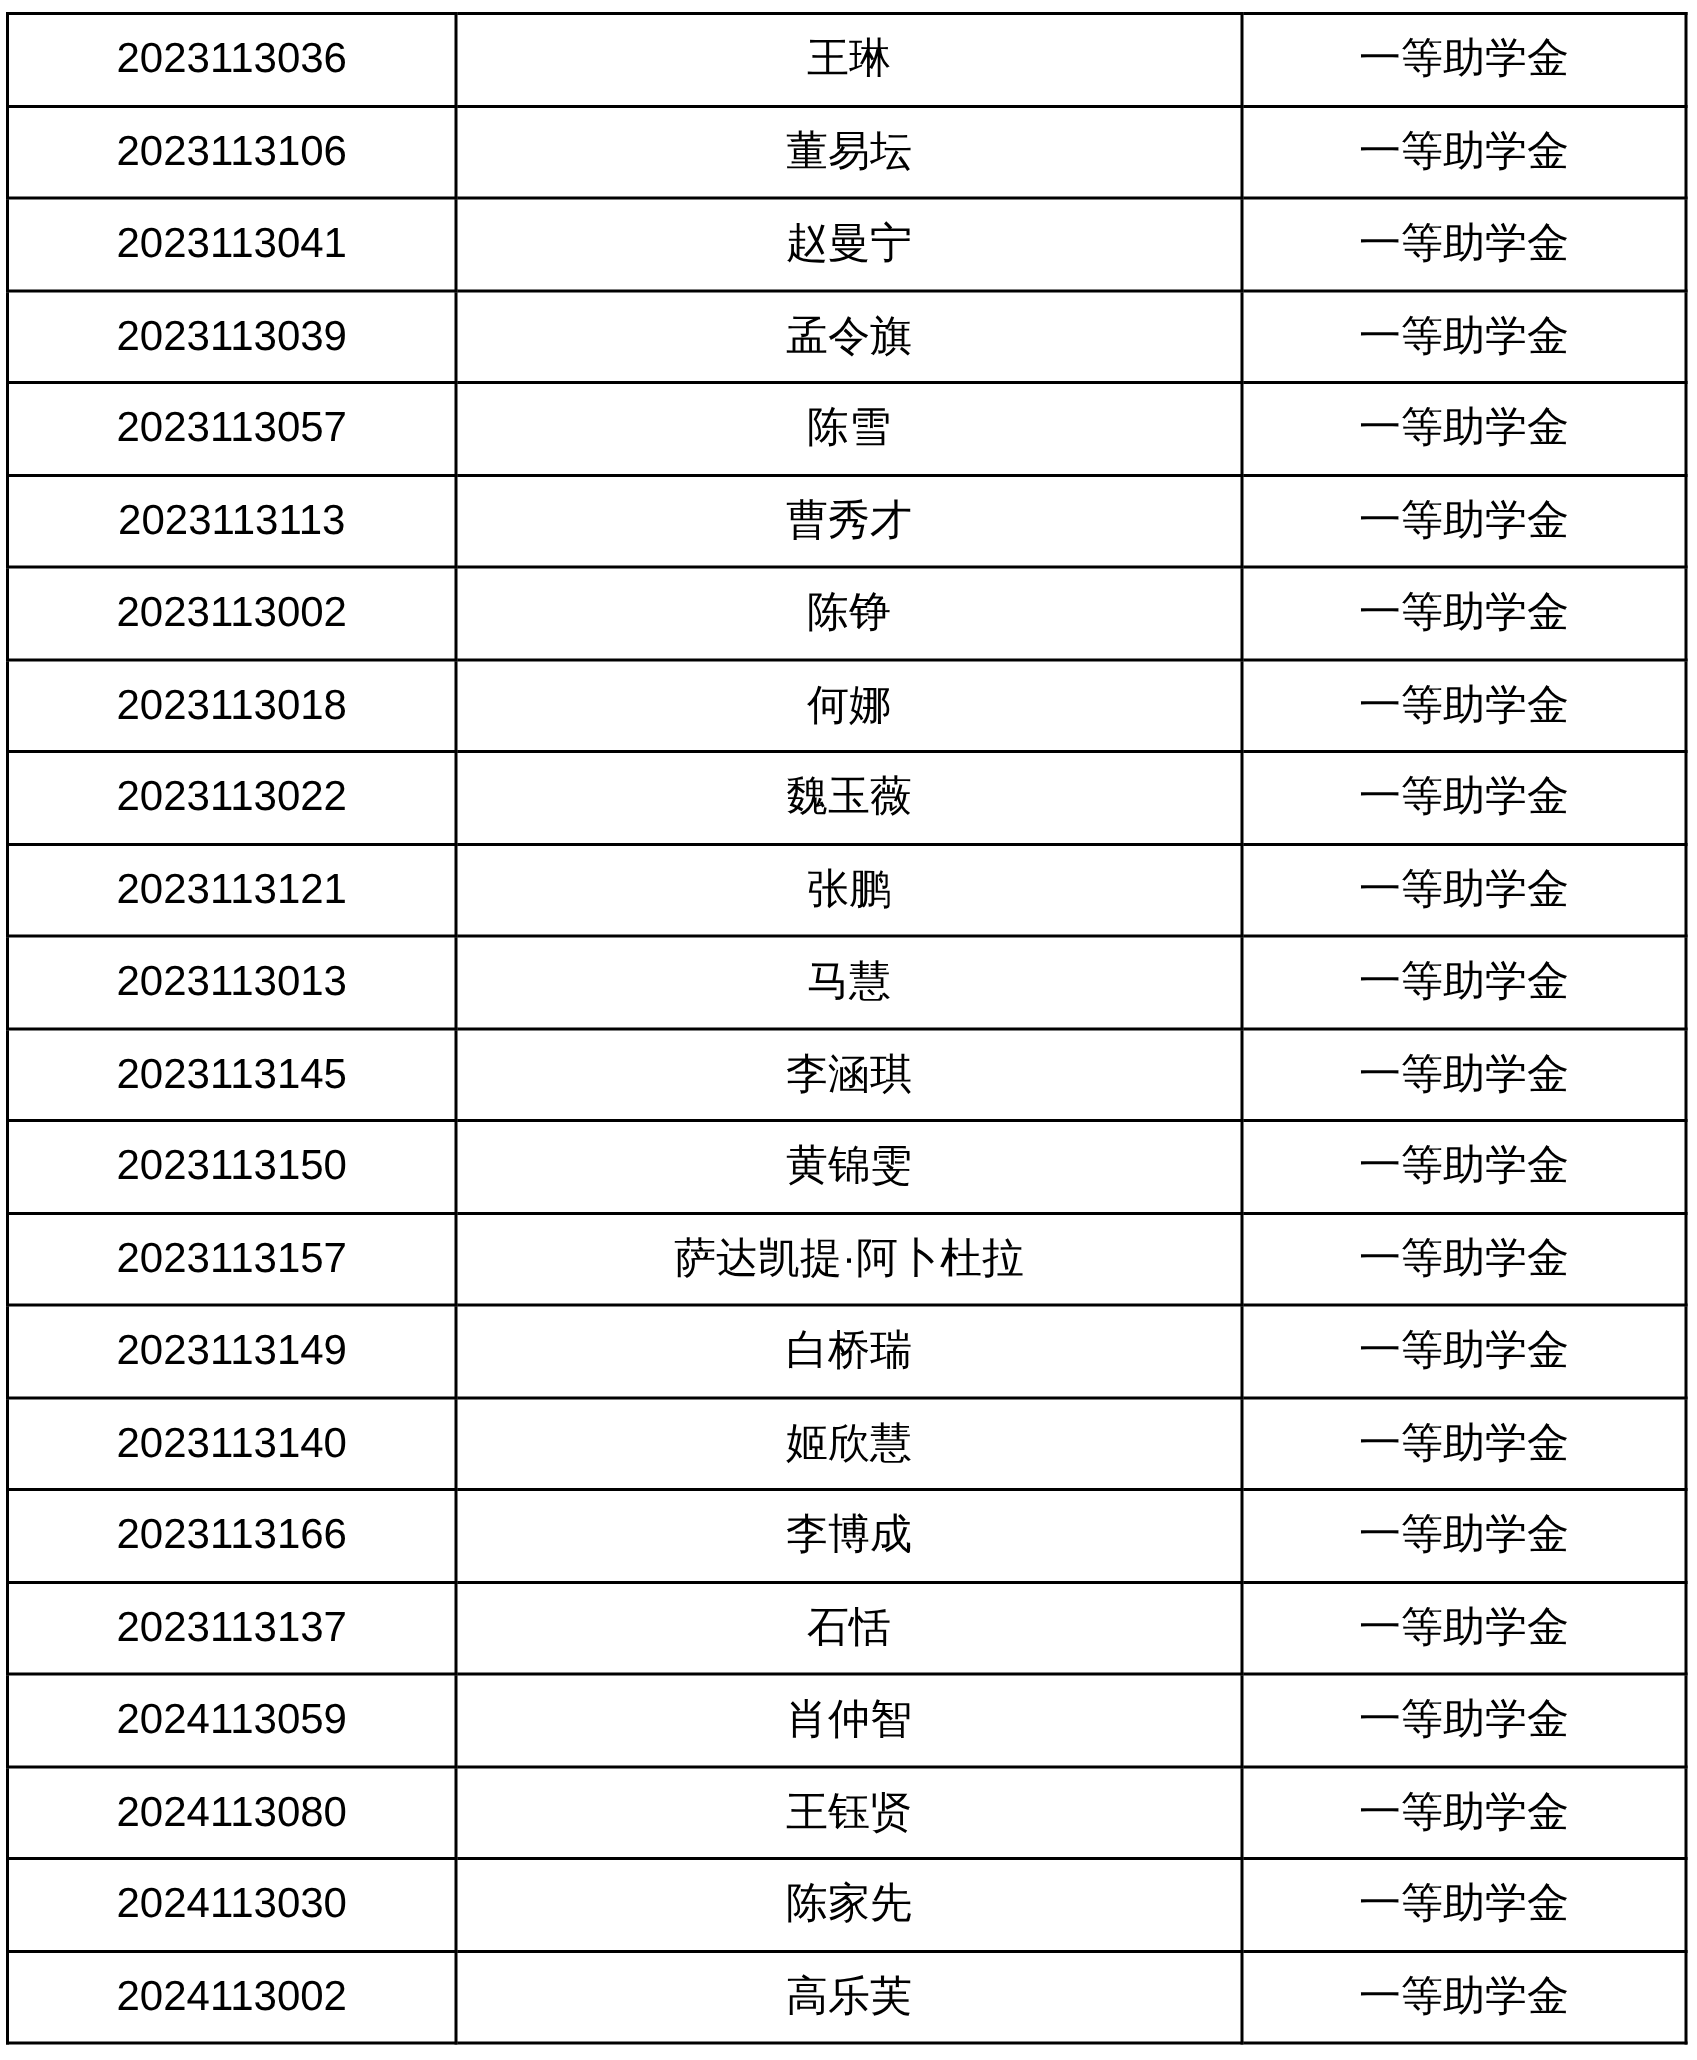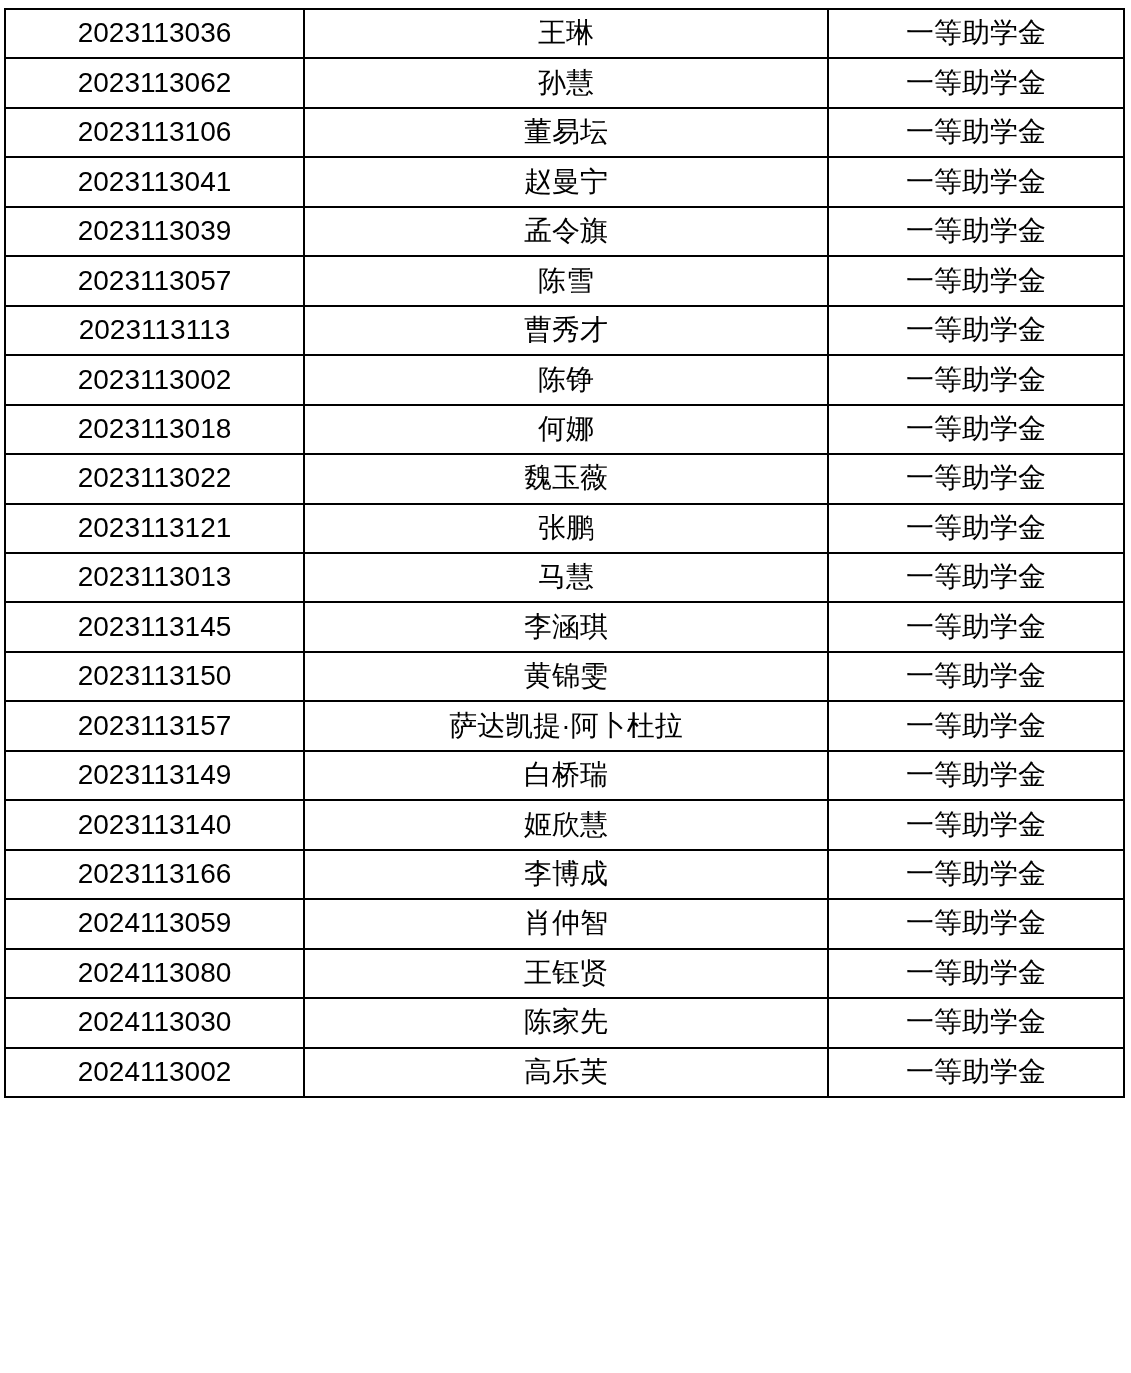--- a/index.html
+++ b/index.html
@@ -11,21 +11,21 @@
     height: 1373px;
     background: #ffffff;
     font-family: "Liberation Sans", "DejaVu Sans", sans-serif;
     position: relative;
   }
   table.doc-table {
     position: absolute;
     left: 4px;
     top: 8px;
     width: 1119px;
-    height: 1090px;
+    height: 1355px;
     border-collapse: collapse;
     table-layout: fixed;
   }
   table.doc-table td {
     border: 2px solid #000000;
     text-align: center;
     vertical-align: middle;
     font-size: 28px;
     line-height: 1.1;
     color: #000000;
@@ -43,25 +43,20 @@
 <table class="doc-table">
   <colgroup>
     <col class="col-id">
     <col class="col-name">
     <col class="col-award">
   </colgroup>
   <tbody>
       <tr>
     <td>2023113036</td>
     <td>王琳</td>
-    <td>一等助学金</td>
-  </tr>
-      <tr>
-    <td>2023113062</td>
-    <td>孙慧</td>
     <td>一等助学金</td>
   </tr>
       <tr>
     <td>2023113106</td>
     <td>董易坛</td>
     <td>一等助学金</td>
   </tr>
       <tr>
     <td>2023113041</td>
     <td>赵曼宁</td>
@@ -131,20 +126,25 @@
     <td>2023113140</td>
     <td>姬欣慧</td>
     <td>一等助学金</td>
   </tr>
       <tr>
     <td>2023113166</td>
     <td>李博成</td>
     <td>一等助学金</td>
   </tr>
       <tr>
+    <td>2023113137</td>
+    <td>石恬</td>
+    <td>一等助学金</td>
+  </tr>
+      <tr>
     <td>2024113059</td>
     <td>肖仲智</td>
     <td>一等助学金</td>
   </tr>
       <tr>
     <td>2024113080</td>
     <td>王钰贤</td>
     <td>一等助学金</td>
   </tr>
       <tr>

